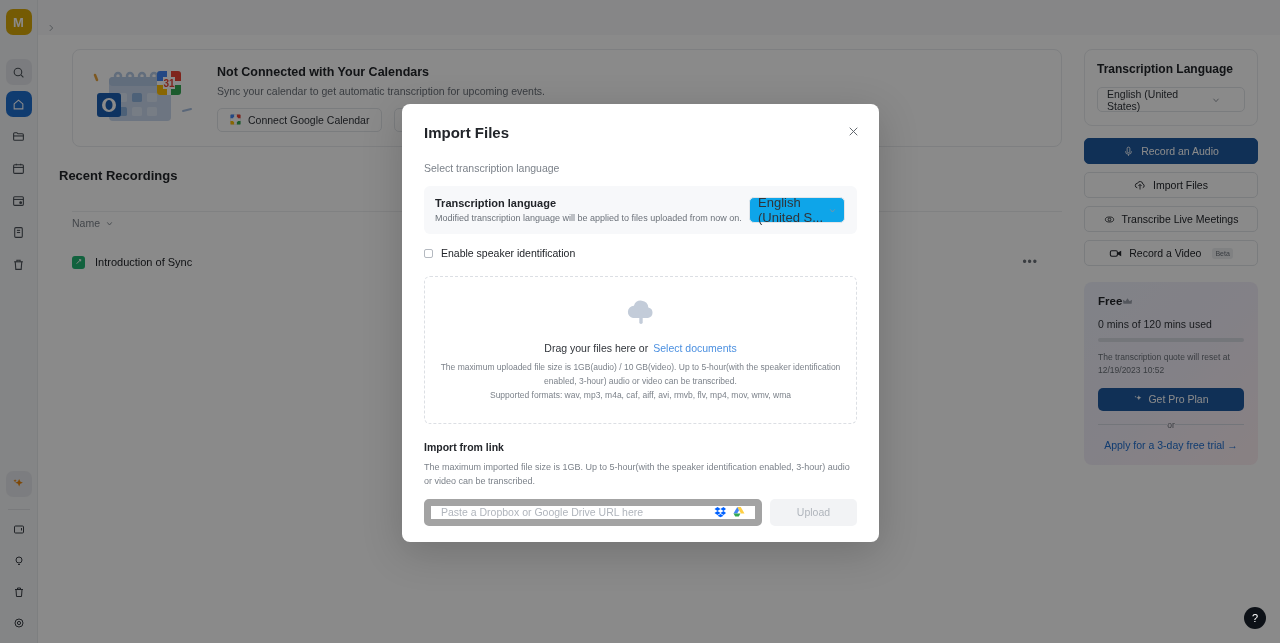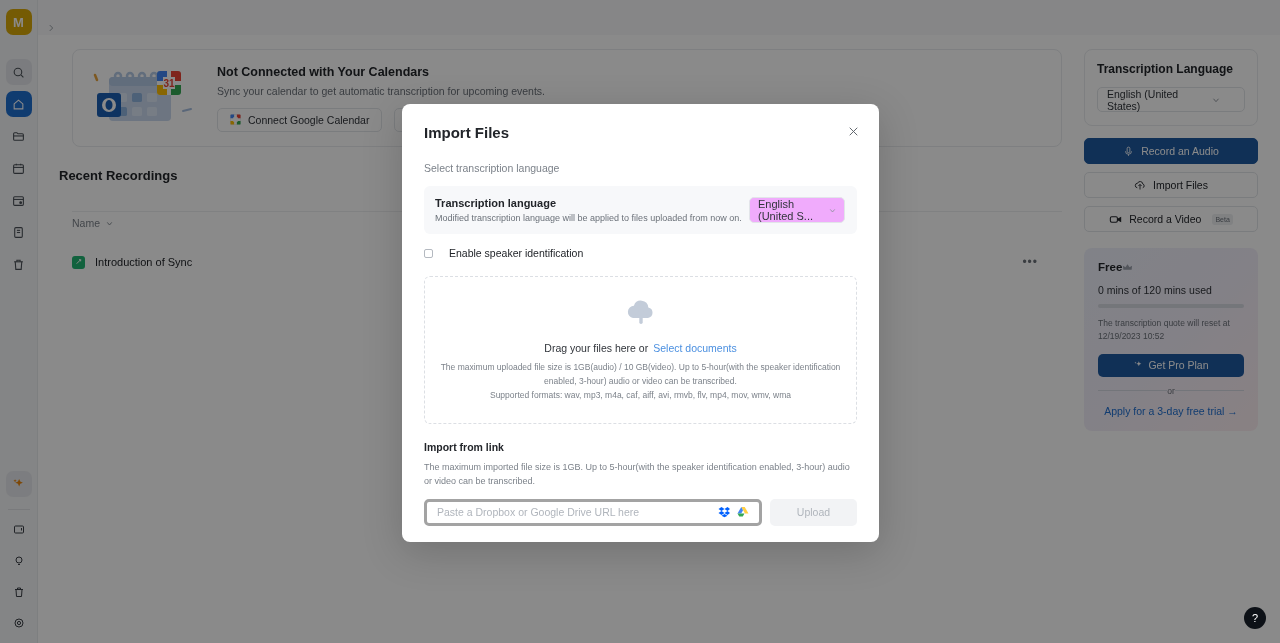--- a/index.html
+++ b/index.html
@@ -171,42 +171,42 @@
   }
   .modal-body { position:absolute; left:22px; right:22px; top:58px; }
   .sec-label { font-size:10.5px; color:#7c828a; }
   .lang-row {
     margin-top:12px; background:#f7f8fa; border-radius:6px; height:48px;
     display:flex; align-items:center; justify-content:space-between; padding:0 12px 0 11px;
   }
   .lang-row-title { font-size:11px; font-weight:700; color:#22252a; }
   .lang-row-sub { font-size:9px; color:#6b7179; margin-top:4px; }
   .lang-row-select {
-    width:96px; height:26px; border:1px solid #e2e5e9; border-radius:5px; background:#f0abfc;
+    width:96px; height:26px; border:1px solid #e2e5e9; border-radius:5px; background:#0ea5e9;
     display:flex; align-items:center; justify-content:space-between;
-    padding:0 7px 0 8px; font-size:11px; color:#30343a; cursor:pointer;
-  }
-  .speaker-row { margin-top:13px; display:flex; align-items:center; gap:16px; cursor:pointer; }
+    padding:0 7px 0 8px; font-size:13px; color:#30343a; cursor:pointer;
+  }
+  .speaker-row { margin-top:13px; display:flex; align-items:center; gap:8px; cursor:pointer; }
   .cbox { width:9px; height:9px; border:1px solid #b4b9c0; border-radius:2px; background:#fff; }
   .speaker-label { font-size:10.5px; color:#22252a; }
 
   .dropzone {
     margin-top:17px; height:148px; border:1px dashed #dcdfe4; border-radius:6px;
     display:flex; flex-direction:column; align-items:center; justify-content:center;
     cursor:pointer;
   }
   .dz-line1 { font-size:10.5px; color:#30343a; margin-top:14px; }
   .dz-link { color:#4a8fe0; margin-left:5px; cursor:pointer; }
   .dz-desc { font-size:8.5px; color:#7c828a; text-align:center; line-height:1.65; margin-top:6px; max-width:418px; }
 
   .link-title { margin-top:17px; font-size:10.5px; font-weight:700; color:#22252a; }
   .link-desc { margin-top:7px; font-size:9px; color:#7c828a; line-height:1.6; }
   .link-row { margin-top:10px; display:flex; gap:8px; }
   .link-input {
-    flex:1; height:27px; border:3px solid #a3a3a3; border-radius:5px; background:#fff;
+    flex:1; height:27px; border:7px solid #a3a3a3; border-radius:5px; background:#fff;
     display:flex; align-items:center; padding:0 10px;
   }
   .link-input input {
     flex:1; border:0; outline:0; font-size:10.5px; color:#30343a;
     font-family:"Liberation Sans", sans-serif; background:transparent;
   }
   .link-input input::placeholder { color:#b0b5bc; }
   .link-icons { display:flex; align-items:center; gap:7px; }
   .upload-btn {
     width:87px; height:27px; border-radius:5px; background:#f2f3f5; color:#b0b5bc;
@@ -469,20 +469,29 @@
         <span>
           <svg width="12" height="12" viewBox="0 0 24 24" fill="none" stroke="currentColor" stroke-width="1.8">
               <path d="M6.5 17.5a4.5 4.5 0 0 1 .6-8.96 5.5 5.5 0 0 1 10.6 1.5 3.9 3.9 0 0 1-.2 7.46"></path>
               <line x1="12" y1="21" x2="12" y2="11"></line>
               <polyline points="8.8,14 12,10.8 15.2,14"></polyline>
             </svg>
         </span>
         <span>Import Files</span>
       </div>
 
+      <div class="action-btn">
+        <span>
+          <svg width="11" height="11" viewBox="0 0 24 24" fill="none" stroke="currentColor" stroke-width="1.9">
+              <circle cx="12" cy="12" r="3"></circle>
+              <ellipse cx="12" cy="12" rx="9" ry="5.5"></ellipse>
+            </svg>
+        </span>
+        <span>Transcribe Live Meetings</span>
+      </div>
 
       <div class="action-btn">
         <span>
           <svg width="13" height="13" viewBox="0 0 24 24" fill="none" stroke="currentColor" stroke-width="2">
               <rect x="2.5" y="7" width="13" height="10" rx="2.5"></rect>
               <path d="M16 11.5 L21.5 8.5 V15.5 L16 12.5 Z" fill="currentColor"></path>
             </svg>
         </span>
         <span>Record a Video</span>
         <span class="beta-tag">Beta</span>

